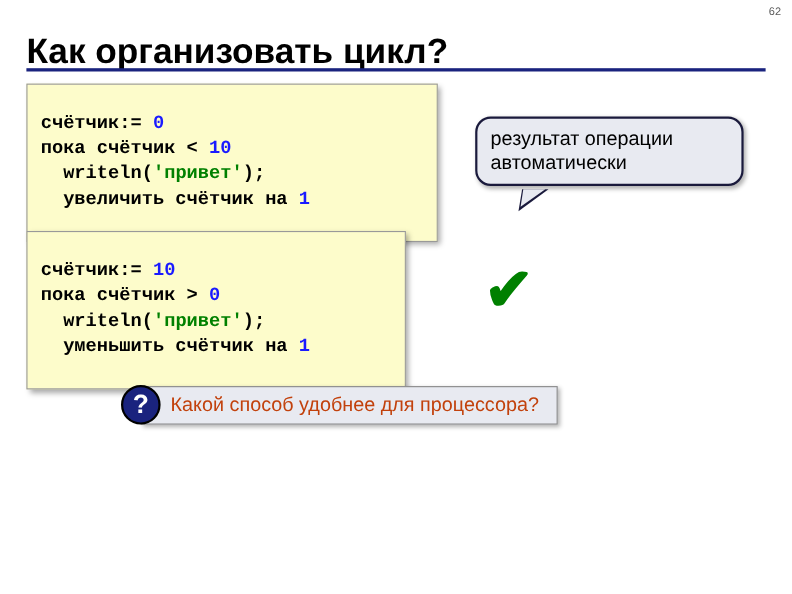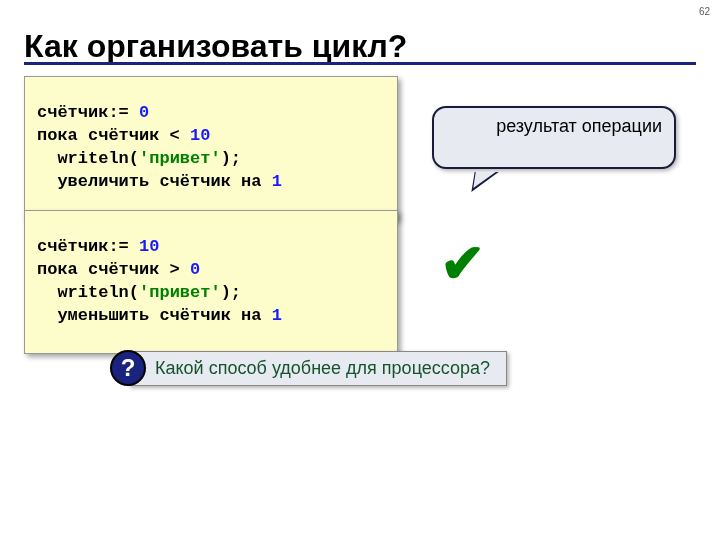--- a/index.html
+++ b/index.html
@@ -43,33 +43,33 @@
     font-family: "Courier New", monospace;
     font-size: 17px;
     font-weight: bold;
     color: #000;
     line-height: 1.35;
     white-space: pre;
   }
   .code-block .num { color: #1a1aff; }
   .code-block .str { color: #008000; }
   .code1 { top: 76px; left: 24px; width: 374px; }
-  .code2 { top: 210px; left: 24px; width: 374px; }
+  .code2 { top: 210px; left: 24px; width: 345px; }
 
   .callout {
     position: absolute;
     top: 106px;
     left: 432px;
     width: 244px;
     background: #e8eaf1;
     border: 2px solid #1a1a3c;
     border-radius: 14px;
     padding: 8px 12px;
     font-size: 18px;
-    text-align: right;
+    text-align: left;
     color: #000;
     box-shadow: 2px 2px 4px rgba(0,0,0,0.3);
     line-height: 1.2;
   }
   .callout-tail {
     position: absolute;
     top: 172px;
     left: 470px;
     width: 0;
     height: 0;
@@ -125,39 +125,39 @@
     position: relative;
     z-index: 2;
     margin-right: -18px;
   }
   .q-bar {
     background: #e8eaf1;
     border: 1px solid #888;
     box-shadow: 2px 2px 4px rgba(0,0,0,0.3);
     padding: 6px 16px 6px 26px;
     font-size: 18px;
-    color: #14532d;
+    color: #c2410c;
   }
 </style>
 </head>
 <body>
 
 <div class="page-number">62</div>
 
 <div class="title">Как организовать цикл?</div>
 <div class="title-underline"></div>
 
 <div class="code-block code1"><span>счётчик:= </span><span class="num">0</span>
 <span>пока счётчик &lt; </span><span class="num">10</span>
 <span>  writeln(</span><span class="str">'привет'</span><span>);</span>
 <span>  увеличить счётчик на </span><span class="num">1</span></div>
 
 <div class="callout">
   <span>результат операции</span><br>
-  <br>
+  <span>автоматически</span><br>
 </div>
 <div class="callout-tail"></div>
 
 <div class="code-block code2"><span>счётчик:= </span><span class="num">10</span>
 <span>пока счётчик &gt; </span><span class="num">0</span>
 <span>  writeln(</span><span class="str">'привет'</span><span>);</span>
 <span>  уменьшить счётчик на </span><span class="num">1</span></div>
 
 <div class="checkmark">✔</div>
 

